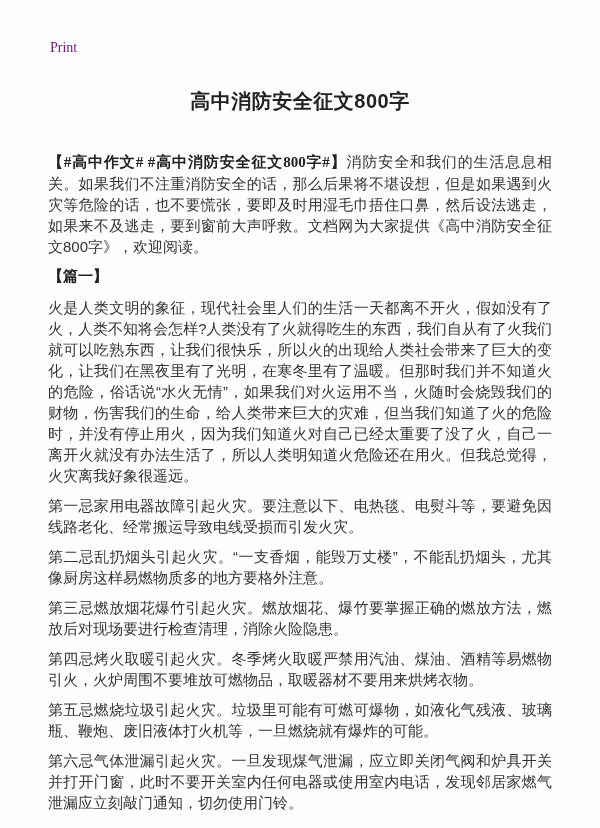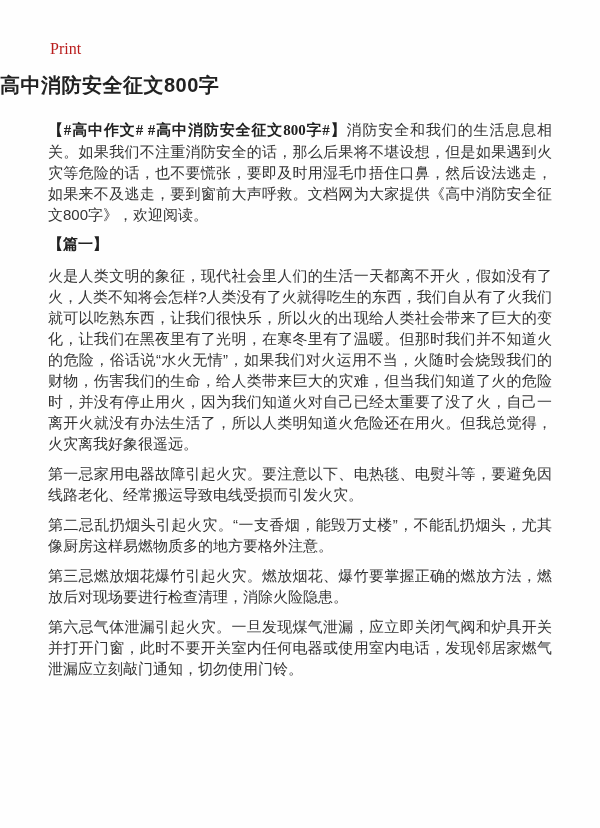--- a/index.html
+++ b/index.html
@@ -15,27 +15,28 @@
     background: #fefefe;
     overflow: hidden;
     font-family: "Liberation Sans", sans-serif;
     color: #333333;
   }
   .print-label {
     position: absolute;
     top: 40px;
     left: 50px;
     font-family: "Liberation Serif", serif;
-    font-size: 16px;
-    color: #b91c1c;
+    font-size: 14px;
+    color: #701a75;
     cursor: pointer;
   }
   .doc-title {
-    margin: 0;
+    margin: 16px;
     padding-top: 72px;
+    text-align: center;
     font-size: 20px;
     font-weight: bold;
     color: #222222;
     letter-spacing: 0.5px;
   }
   .article {
     padding: 20px 48px 0 48px;
   }
   .article p {
     margin: 0 0 9px 0;
@@ -77,18 +78,20 @@
 
     <p>火是人类文明的象征，现代社会里人们的生活一天都离不开火，假如没有了火，人类不知将会怎样?人类没有了火就得吃生的东西，我们自从有了火我们就可以吃熟东西，让我们很快乐，所以火的出现给人类社会带来了巨大的变化，让我们在黑夜里有了光明，在寒冬里有了温暖。但那时我们并不知道火的危险，俗话说“水火无情”，如果我们对火运用不当，火随时会烧毁我们的财物，伤害我们的生命，给人类带来巨大的灾难，但当我们知道了火的危险时，并没有停止用火，因为我们知道火对自己已经太重要了没了火，自己一离开火就没有办法生活了，所以人类明知道火危险还在用火。但我总觉得，火灾离我好象很遥远。</p>
 
 
     <p>第一忌家用电器故障引起火灾。要注意以下、电热毯、电熨斗等，要避免因线路老化、经常搬运导致电线受损而引发火灾。</p>
 
     <p>第二忌乱扔烟头引起火灾。“一支香烟，能毁万丈楼”，不能乱扔烟头，尤其像厨房这样易燃物质多的地方要格外注意。</p>
 
     <p>第三忌燃放烟花爆竹引起火灾。燃放烟花、爆竹要掌握正确的燃放方法，燃放后对现场要进行检查清理，消除火险隐患。</p>
 
+    <p>第四忌烤火取暖引起火灾。冬季烤火取暖严禁用汽油、煤油、酒精等易燃物引火，火炉周围不要堆放可燃物品，取暖器材不要用来烘烤衣物。</p>
 
+    <p>第五忌燃烧垃圾引起火灾。垃圾里可能有可燃可爆物，如液化气残液、玻璃瓶、鞭炮、废旧液体打火机等，一旦燃烧就有爆炸的可能。</p>
 
     <p>第六忌气体泄漏引起火灾。一旦发现煤气泄漏，应立即关闭气阀和炉具开关并打开门窗，此时不要开关室内任何电器或使用室内电话，发现邻居家燃气泄漏应立刻敲门通知，切勿使用门铃。</p>
 
   </div>
 </div>
 
 </body></html>

